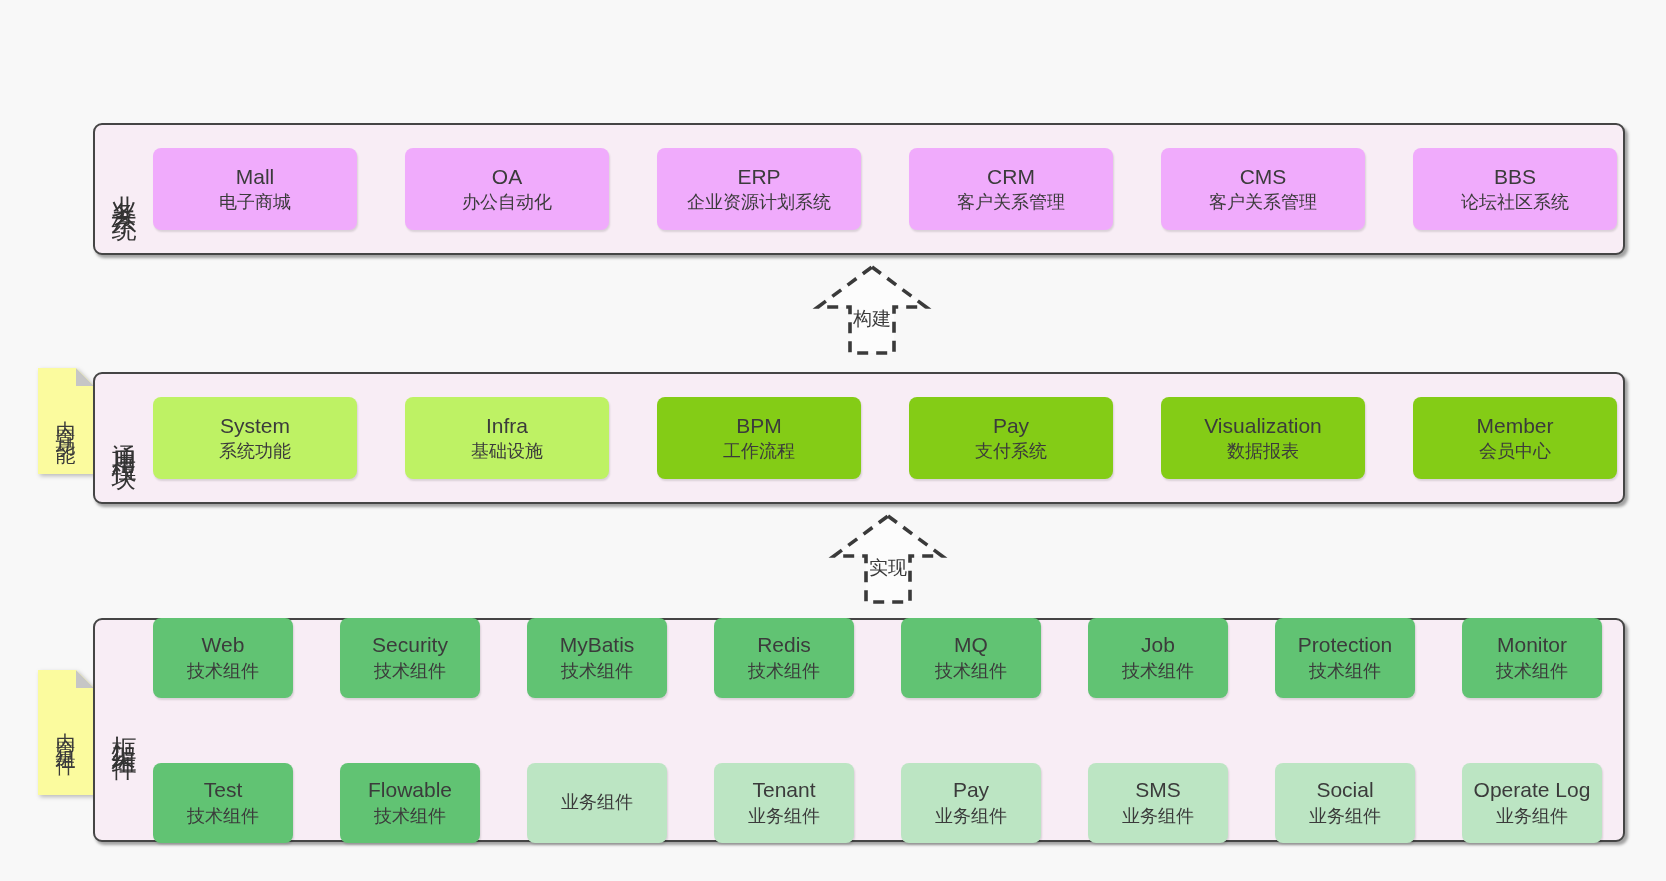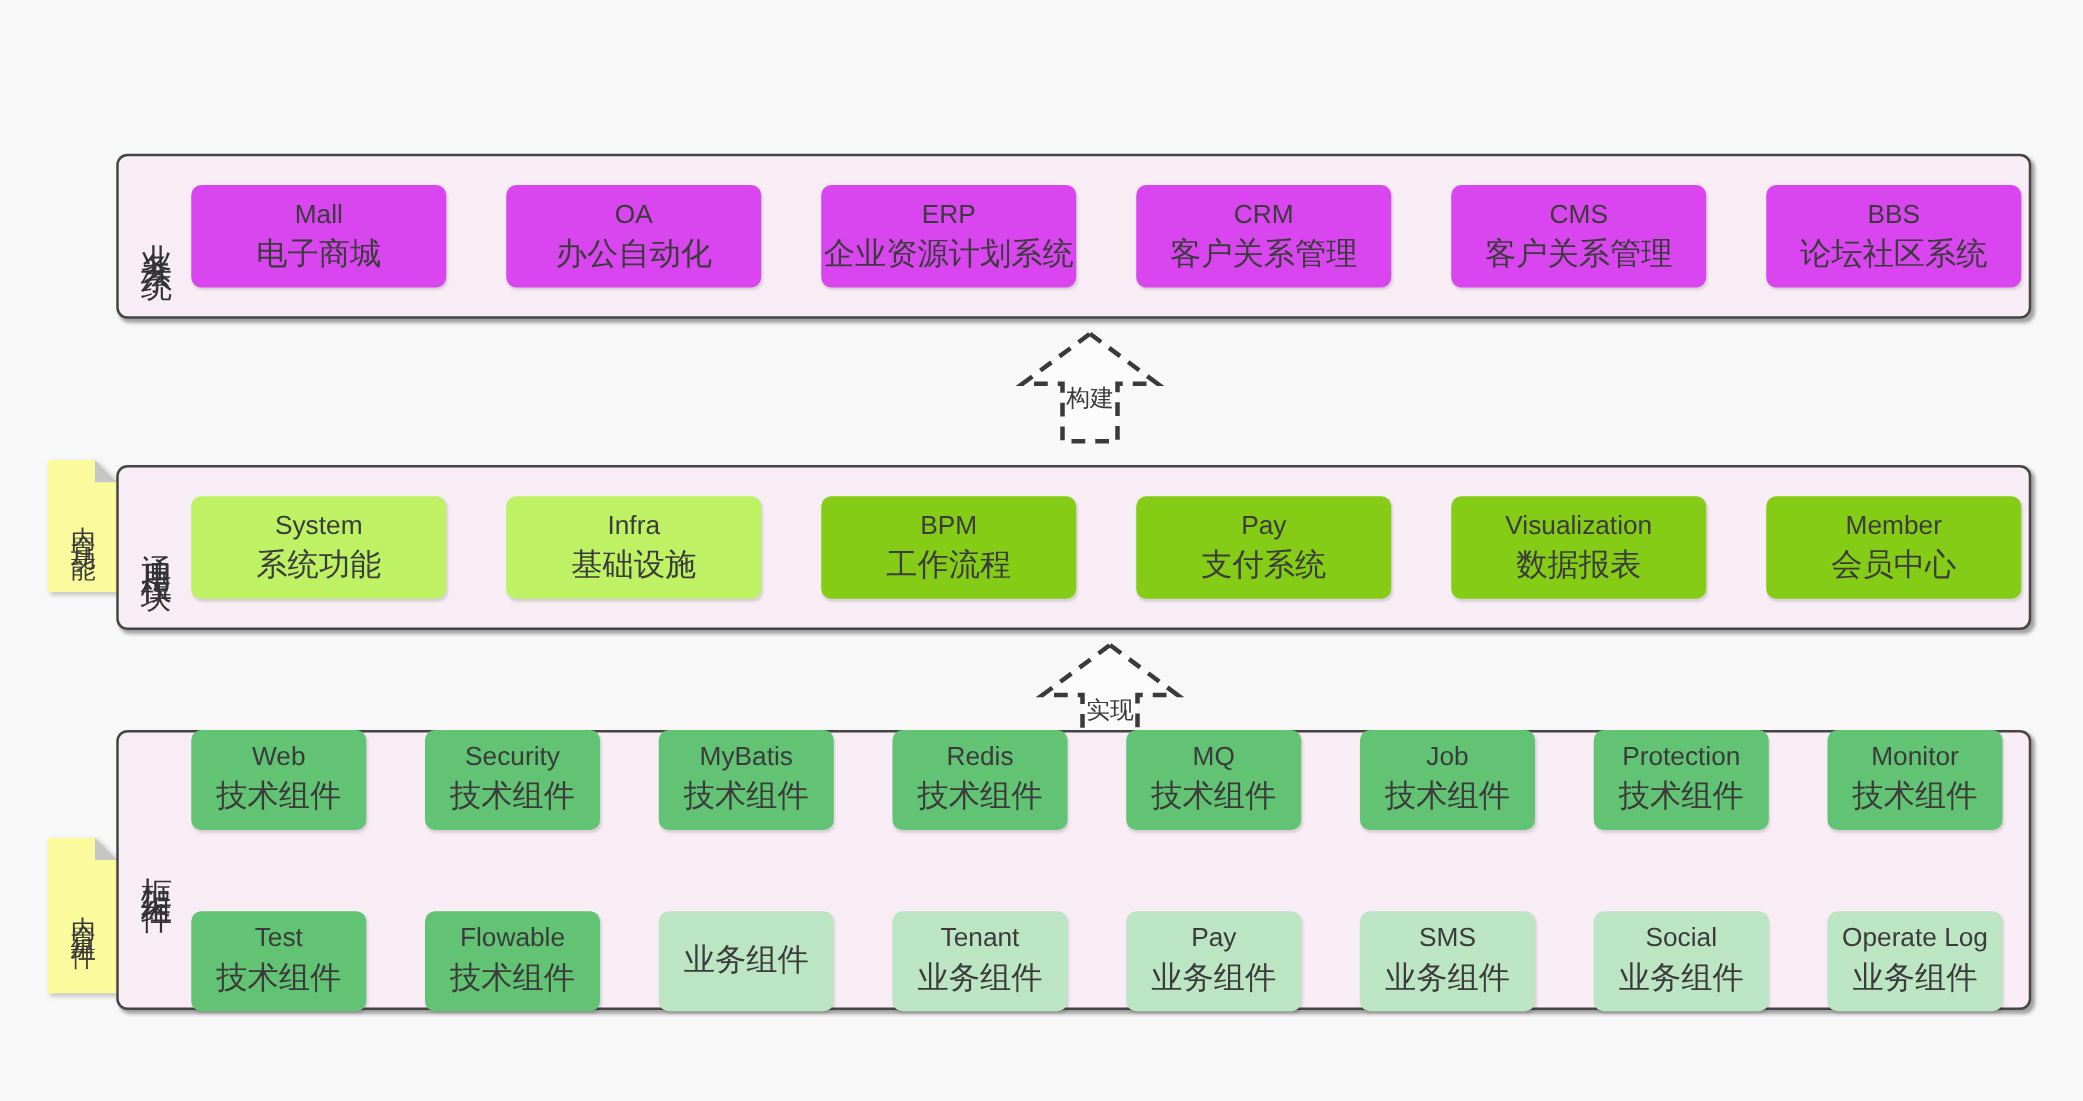--- a/index.html
+++ b/index.html
@@ -24,22 +24,22 @@
   .rows{display:flex;flex-direction:column;gap:24px;}
   
   .box{
     border-radius:8px;display:flex;flex-direction:column;align-items:center;
     justify-content:center;text-align:center;box-shadow:1px 2px 2px rgba(0,0,0,.12);
     padding:2px;box-sizing:border-box;
   }
   .box.wide{width:204px;height:82px;}
   .box.small{width:140px;height:80px;}
   .b1{font-size:21px;line-height:1.32;}
-  .b2{font-size:25px;line-height:1.38;}
-  .blue{background:#d946ef;}
+  .b2{font-size:18px;line-height:1.38;}
+  .blue{background:#f0abfc;}
   .red{background:#bef264;}
   .pink{background:#84cc16;}
   .green{background:#61c373;}
   .lgreen{background:#bce5c3;}
   
   .note-wrap{position:absolute;left:38px;z-index:1;filter:drop-shadow(2px 2px 2px rgba(0,0,0,.25));}
   .note{
     width:56px;height:100%;background:#fbfb9e;position:relative;
     display:flex;align-items:center;justify-content:center;
     clip-path:polygon(0 0,calc(100% - 18px) 0,100% 18px,100% 100%,0 100%);
@@ -137,21 +137,21 @@
       <div class="b2">会员中心</div>
     </div>
   </div>
 </section>
 
 <svg class="arrow" style="left:828px;top:512px;" width="120" height="94" viewBox="0 0 120 94">
   <polygon points="60,4 114,44 82,44 82,90 38,90 38,44 6,44" fill="#fcfcfc" stroke="#3a3a3a" stroke-width="3.6" stroke-dasharray="11 8" stroke-linejoin="miter"></polygon>
   <text x="60" y="62" text-anchor="middle">实现</text>
 </svg>
 
-<section class="layer" style="top:584px;height:224px;">
+<section class="layer" style="top:618px;height:224px;">
   <div class="layer-label">
     <span class="vtext">框架组件</span>
   </div>
   <div class="rows">
     <div class="boxes" style="gap:47px;">
       <div class="box small green">
         <div class="b1">Web</div>
         <div class="b2">技术组件</div>
       </div>
       <div class="box small green">

